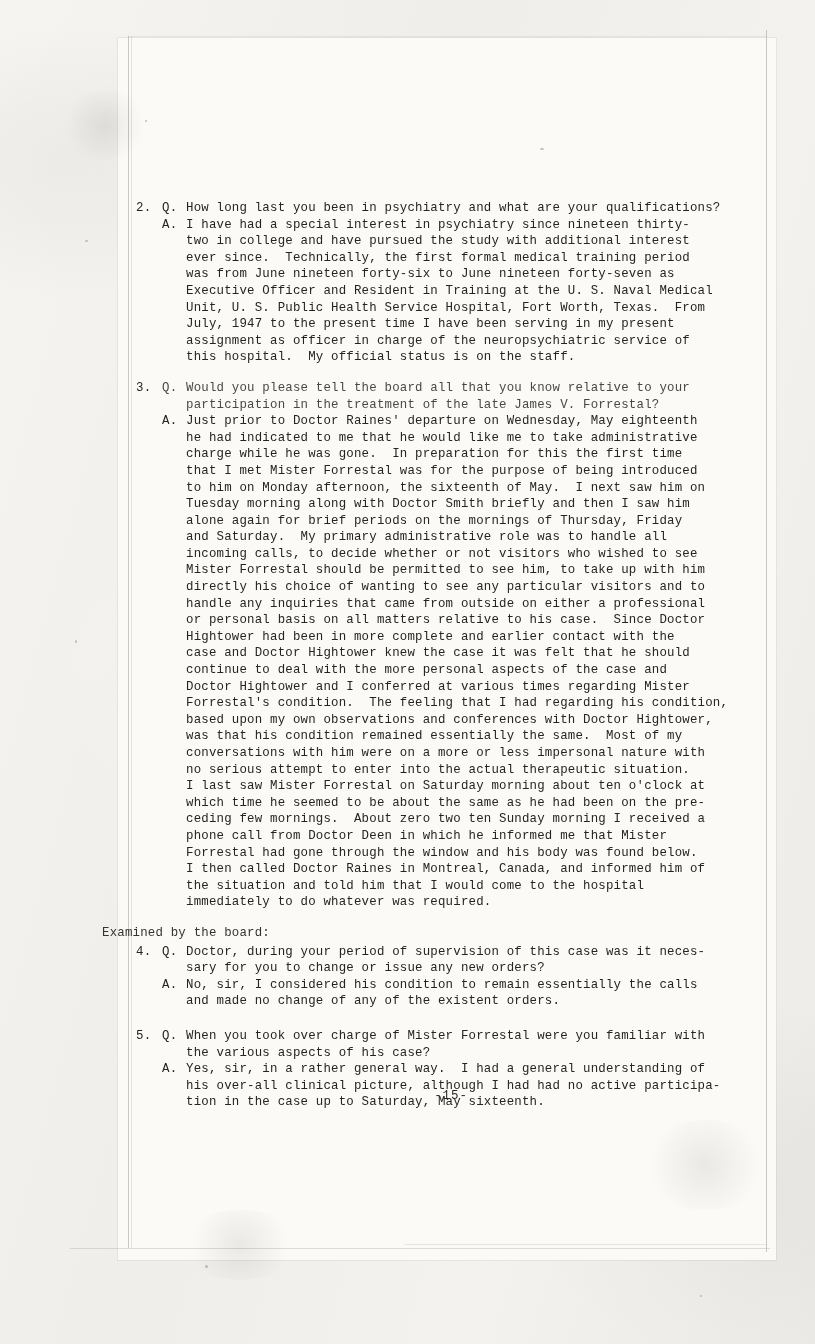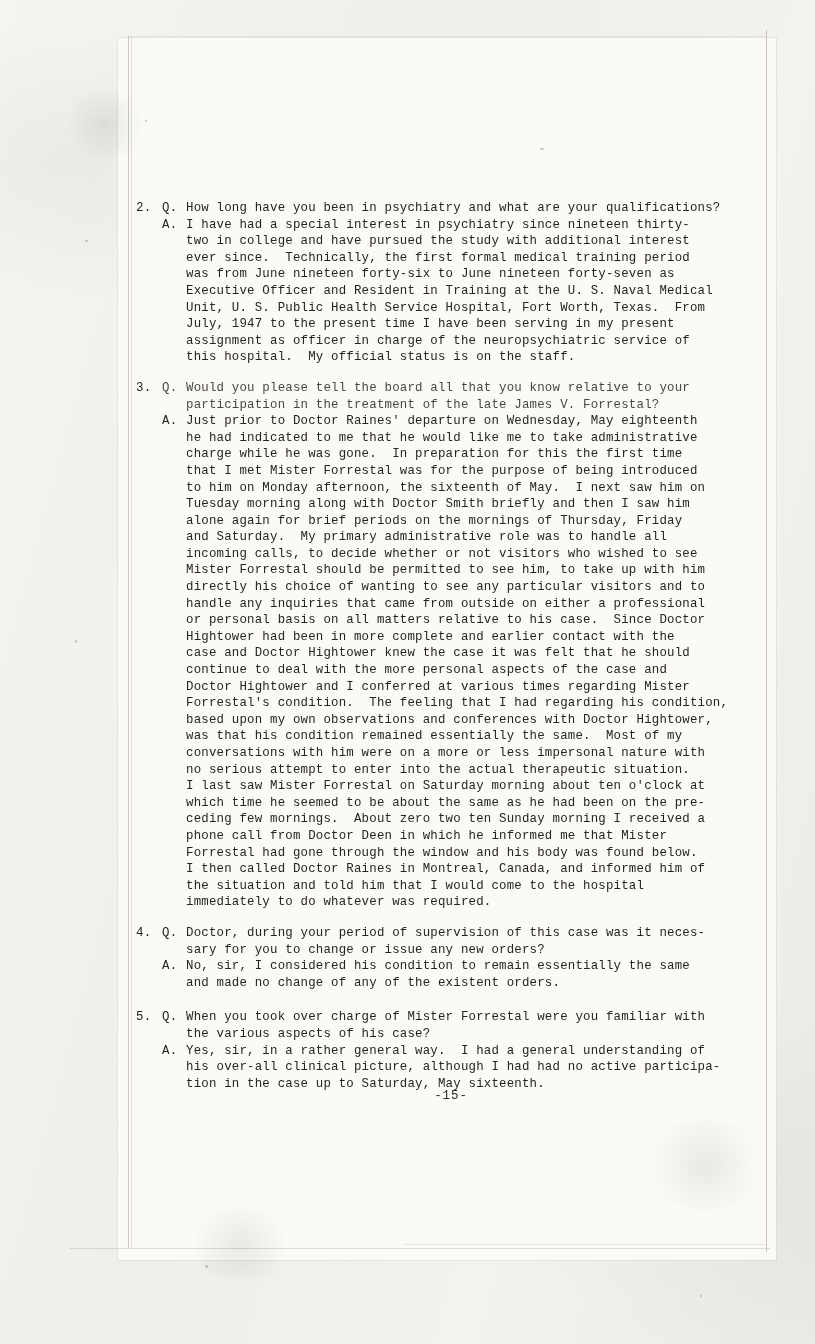--- a/index.html
+++ b/index.html
@@ -138,21 +138,21 @@
   <div class="speck" style="left:540px; top:148px; width:4px; height:2px;"></div>
   <div class="speck" style="left:205px; top:1265px; width:3px; height:3px;"></div>
   <div class="speck" style="left:700px; top:1295px; width:2px; height:2px;"></div>
 
   <div class="doc">
 
     <div class="blk">
       <div class="qa">
         <span class="num">2.</span>
         <span class="tag">Q.</span>
-        <span class="txt">How long have you been in psychiatry and what are your qualifications?</span>
+        <span class="txt">How long last you been in psychiatry and what are your qualifications?</span>
       </div>
       <div class="qa indent-a">
         <span class="tag">A.</span>
         <span class="txt">I have had a special interest in psychiatry since nineteen thirty-
 two in college and have pursued the study with additional interest
 ever since.  Technically, the first formal medical training period
 was from June nineteen forty-six to June nineteen forty-seven as
 Executive Officer and Resident in Training at the U. S. Naval Medical
 Unit, U. S. Public Health Service Hospital, Fort Worth, Texas.  From
 July, 1947 to the present time I have been serving in my present
@@ -198,29 +198,30 @@
 phone call from Doctor Deen in which he informed me that Mister
 Forrestal had gone through the window and his body was found below.
 I then called Doctor Raines in Montreal, Canada, and informed him of
 the situation and told him that I would come to the hospital
 immediately to do whatever was required.</span>
       </div>
 
     </div>
 
     <div class="blk">
+      <div class="examined">Examined by the board:</div>
       <div class="qa">
         <span class="num">4.</span>
         <span class="tag">Q.</span>
         <span class="txt">Doctor, during your period of supervision of this case was it neces-
 sary for you to change or issue any new orders?</span>
       </div>
       <div class="qa indent-a">
         <span class="tag">A.</span>
-        <span class="txt">No, sir, I considered his condition to remain essentially the same
+        <span class="txt">No, sir, I considered his condition to remain essentially the calls
 and made no change of any of the existent orders.</span>
       </div>
     </div>
 
     <div class="blk" style="margin-top:18px;">
       <div class="qa">
         <span class="num">5.</span>
         <span class="tag">Q.</span>
         <span class="txt">When you took over charge of Mister Forrestal were you familiar with
 the various aspects of his case?</span>

